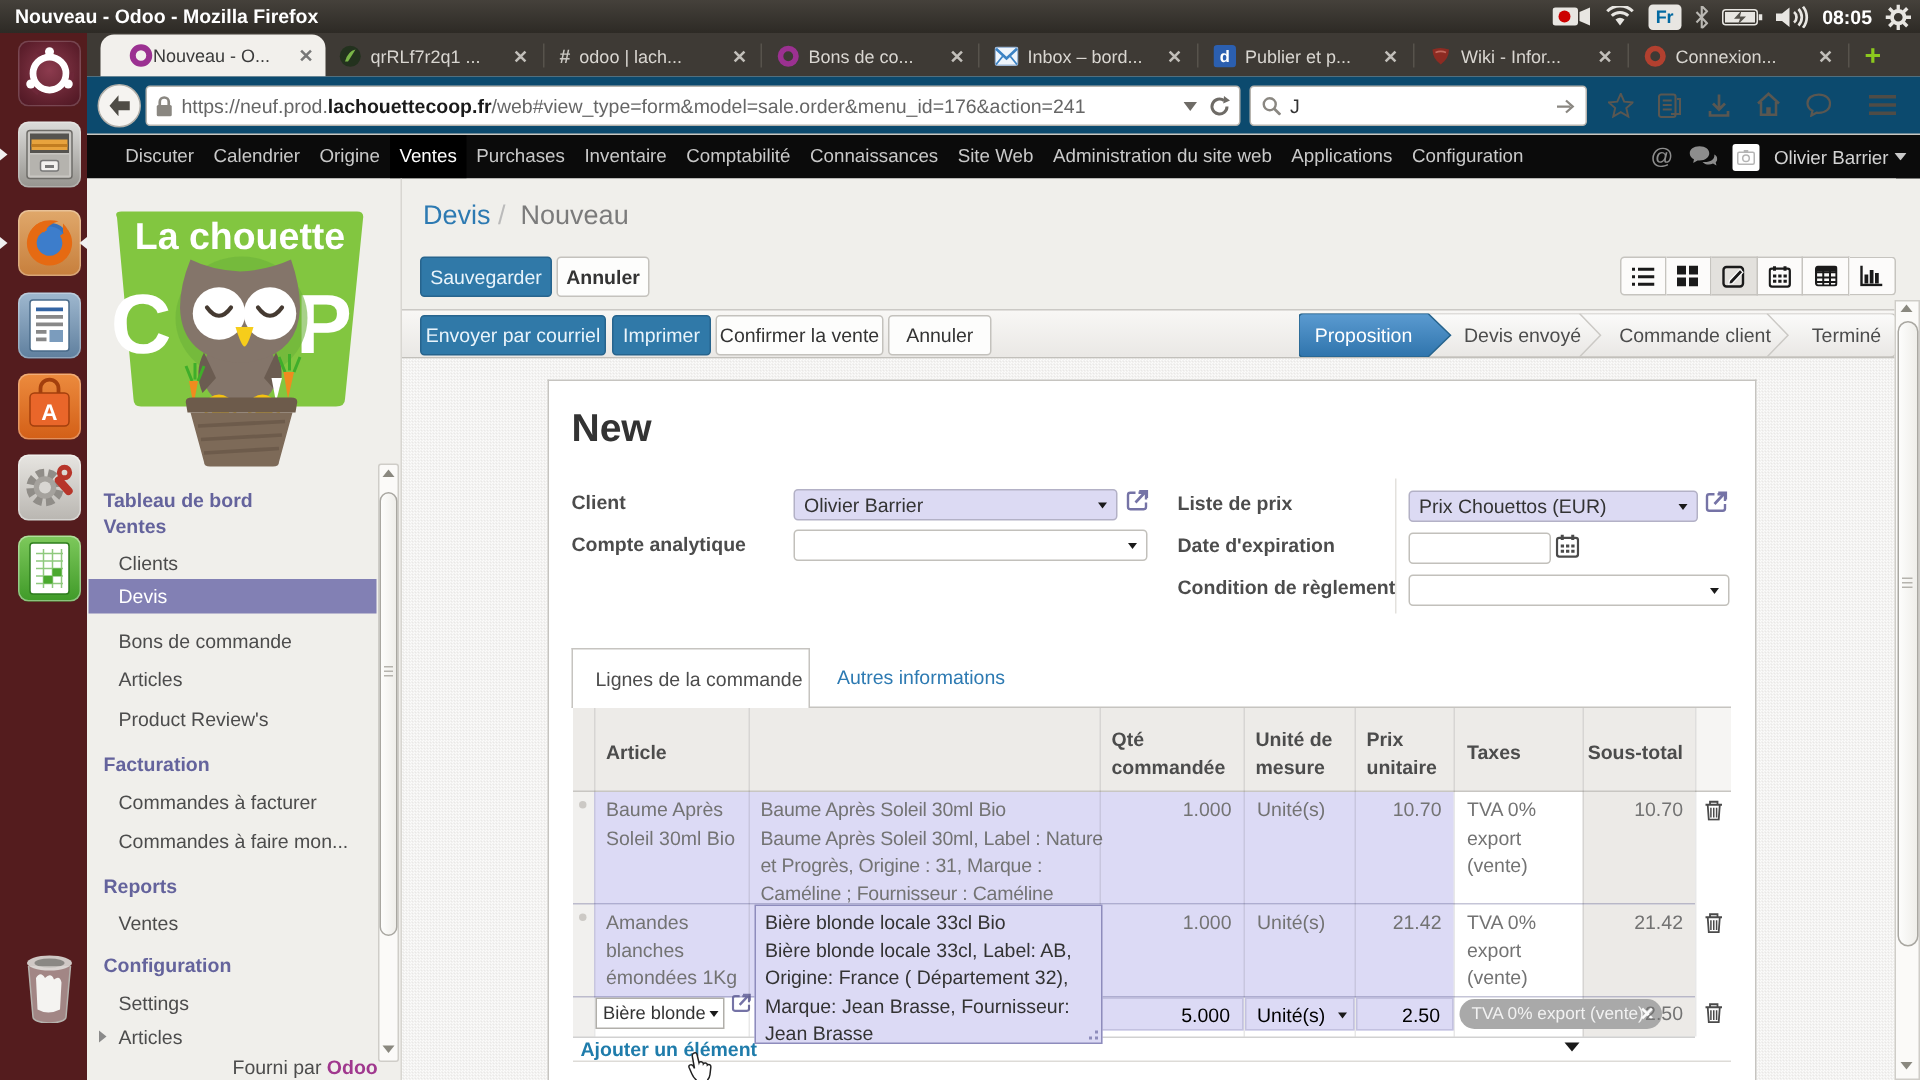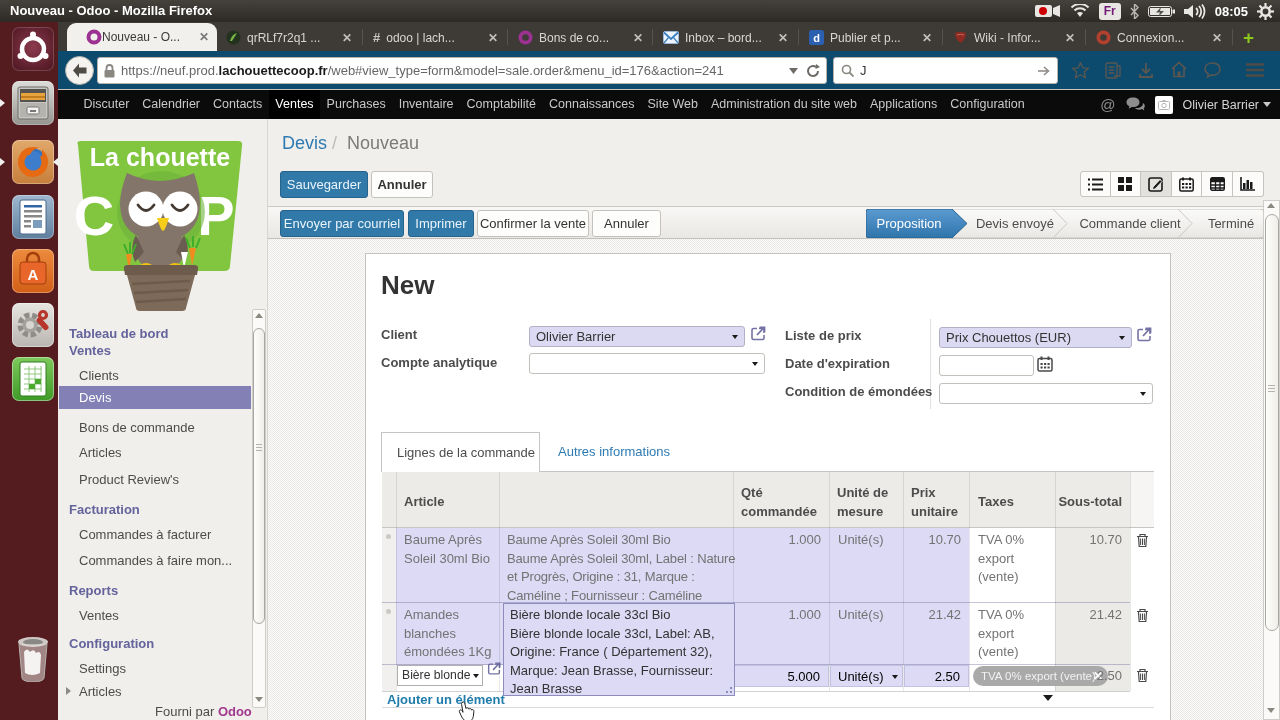--- a/index.html
+++ b/index.html
@@ -105,21 +105,21 @@
       <svg width="26" height="14" viewBox="0 0 26 14">
           <rect x="0" y="1" width="17" height="12" rx="2" fill="#e8e6e2"></rect>
           <circle cx="8" cy="7" r="4" fill="#cc0000"></circle>
           <path d="M18 4 L25 1 L25 13 L18 10 Z" fill="#e8e6e2"></path>
         </svg>
       <svg width="20" height="14" viewBox="0 0 20 14">
           <path d="M10 13 L7 9 a5 5 0 0 1 6 0 Z" fill="#e8e6e2"></path>
           <path d="M4.5 6.5 a8 8 0 0 1 11 0" stroke="#e8e6e2" stroke-width="2" fill="none"></path>
           <path d="M1.5 3.5 a12 12 0 0 1 17 0" stroke="#e8e6e2" stroke-width="2" fill="none"></path>
         </svg>
-      <span style="display:inline-block;width:22px;height:17px;background:#e8e6e2;border-radius:3px;color:#701a75;font-size:12px;font-weight:bold;text-align:center;line-height:17px;">Fr</span>
+      <span style="display:inline-block;width:22px;height:17px;background:#e8e6e2;border-radius:3px;color:#0369a1;font-size:12px;font-weight:bold;text-align:center;line-height:17px;">Fr</span>
       <svg width="9" height="15" viewBox="0 0 9 15">
           <path d="M4.5 0 L4.5 15 M4.5 0 L8 3.5 L1 11 M4.5 15 L8 11.5 L1 4" stroke="#b9b7b2" stroke-width="1.4" fill="none"></path>
         </svg>
       <svg width="27" height="13" viewBox="0 0 27 13">
           <rect x="0.5" y="1.5" width="23" height="10" rx="2" fill="none" stroke="#e8e6e2"></rect>
           <rect x="2" y="3" width="20" height="7" fill="#e8e6e2"></rect>
           <rect x="24.5" y="4.5" width="2.5" height="4" fill="#e8e6e2"></rect>
           <path d="M13 2 L8 7.5 L12 7.5 L10.5 11.5 L16 6 L12 6 Z" fill="#55524c"></path>
         </svg>
       <svg width="22" height="15" viewBox="0 0 22 15">
@@ -360,21 +360,21 @@
           <path d="M8.5 1 C4 1 1 3.5 1 6.8 C1 9 2.3 10.8 4.3 11.8 L3.6 15 L7 13.1 C7.5 13.2 8 13.2 8.5 13.2 C13 13.2 16 10.7 16 7.1 C16 3.5 13 1 8.5 1 Z" fill="none" stroke="#5a5751" stroke-width="1.5"></path>
         </svg></span>
     <span style="position:absolute; left:1188px; top:12px;"><svg width="18" height="14" viewBox="0 0 18 14">
           <path d="M0 1.5 h18 M0 7 h18 M0 12.5 h18" stroke="#4f4c46" stroke-width="2.4"></path>
         </svg></span>
   </div>
 
   <div id="odoonav" class="abs">
     <span class="mi" style="margin-left:19px">Discuter</span>
     <span class="mi">Calendrier</span>
-    <span class="mi">Contacts</span>
+    <span class="mi">Origine</span>
     <span class="mi active">Ventes</span>
     <span class="mi">Purchases</span>
     <span class="mi">Inventaire</span>
     <span class="mi">Comptabilité</span>
     <span class="mi">Connaissances</span>
     <span class="mi">Site Web</span>
     <span class="mi">Administration du site web</span>
     <span class="mi">Applications</span>
     <span class="mi">Configuration</span>
     <span style="position:absolute; right:0; top:0; height:29px; display:flex; align-items:center; gap:10px; padding-right:9px;">
@@ -601,21 +601,21 @@
             <rect x="10.5" y="0.5" width="2" height="3.5" fill="#4a4a4a"></rect>
             <g fill="#4a4a4a">
               <rect x="3.5" y="7" width="2.2" height="2"></rect>
               <rect x="7" y="7" width="2.2" height="2"></rect>
               <rect x="10.5" y="7" width="2.2" height="2"></rect>
               <rect x="3.5" y="10.5" width="2.2" height="2"></rect>
               <rect x="7" y="10.5" width="2.2" height="2"></rect>
               <rect x="10.5" y="10.5" width="2.2" height="2"></rect>
             </g>
           </svg>
-        <div class="flabel" style="left:419px; top:130px;">Condition de émondées</div>
+        <div class="flabel" style="left:419px; top:130px;">Condition de règlement</div>
         <div class="fsel white" style="left:573px; top:129px; width:214px;">
           <span class="caret" style="right:6px; top:8px;"></span>
           </div>
 
         <div style="position:absolute; left:15px; top:217px; width:773px; height:1px; background:#c6c4c0;"></div>
         <div style="position:absolute; left:15px; top:178px; width:159px; height:40px; background:#fff; border:1px solid #c6c4c0; border-bottom:none; font-size:13px; color:#4c4c4c; line-height:39px; padding-left:15px;">Lignes de la commande</div>
         <div style="position:absolute; left:192px; top:178px; font-size:13px; color:#2d7ab2; line-height:40px;">Autres informations</div>
 
         <div id="tbl" style="position:absolute; left:16px; top:218px; width:772px; height:236px;">
 

